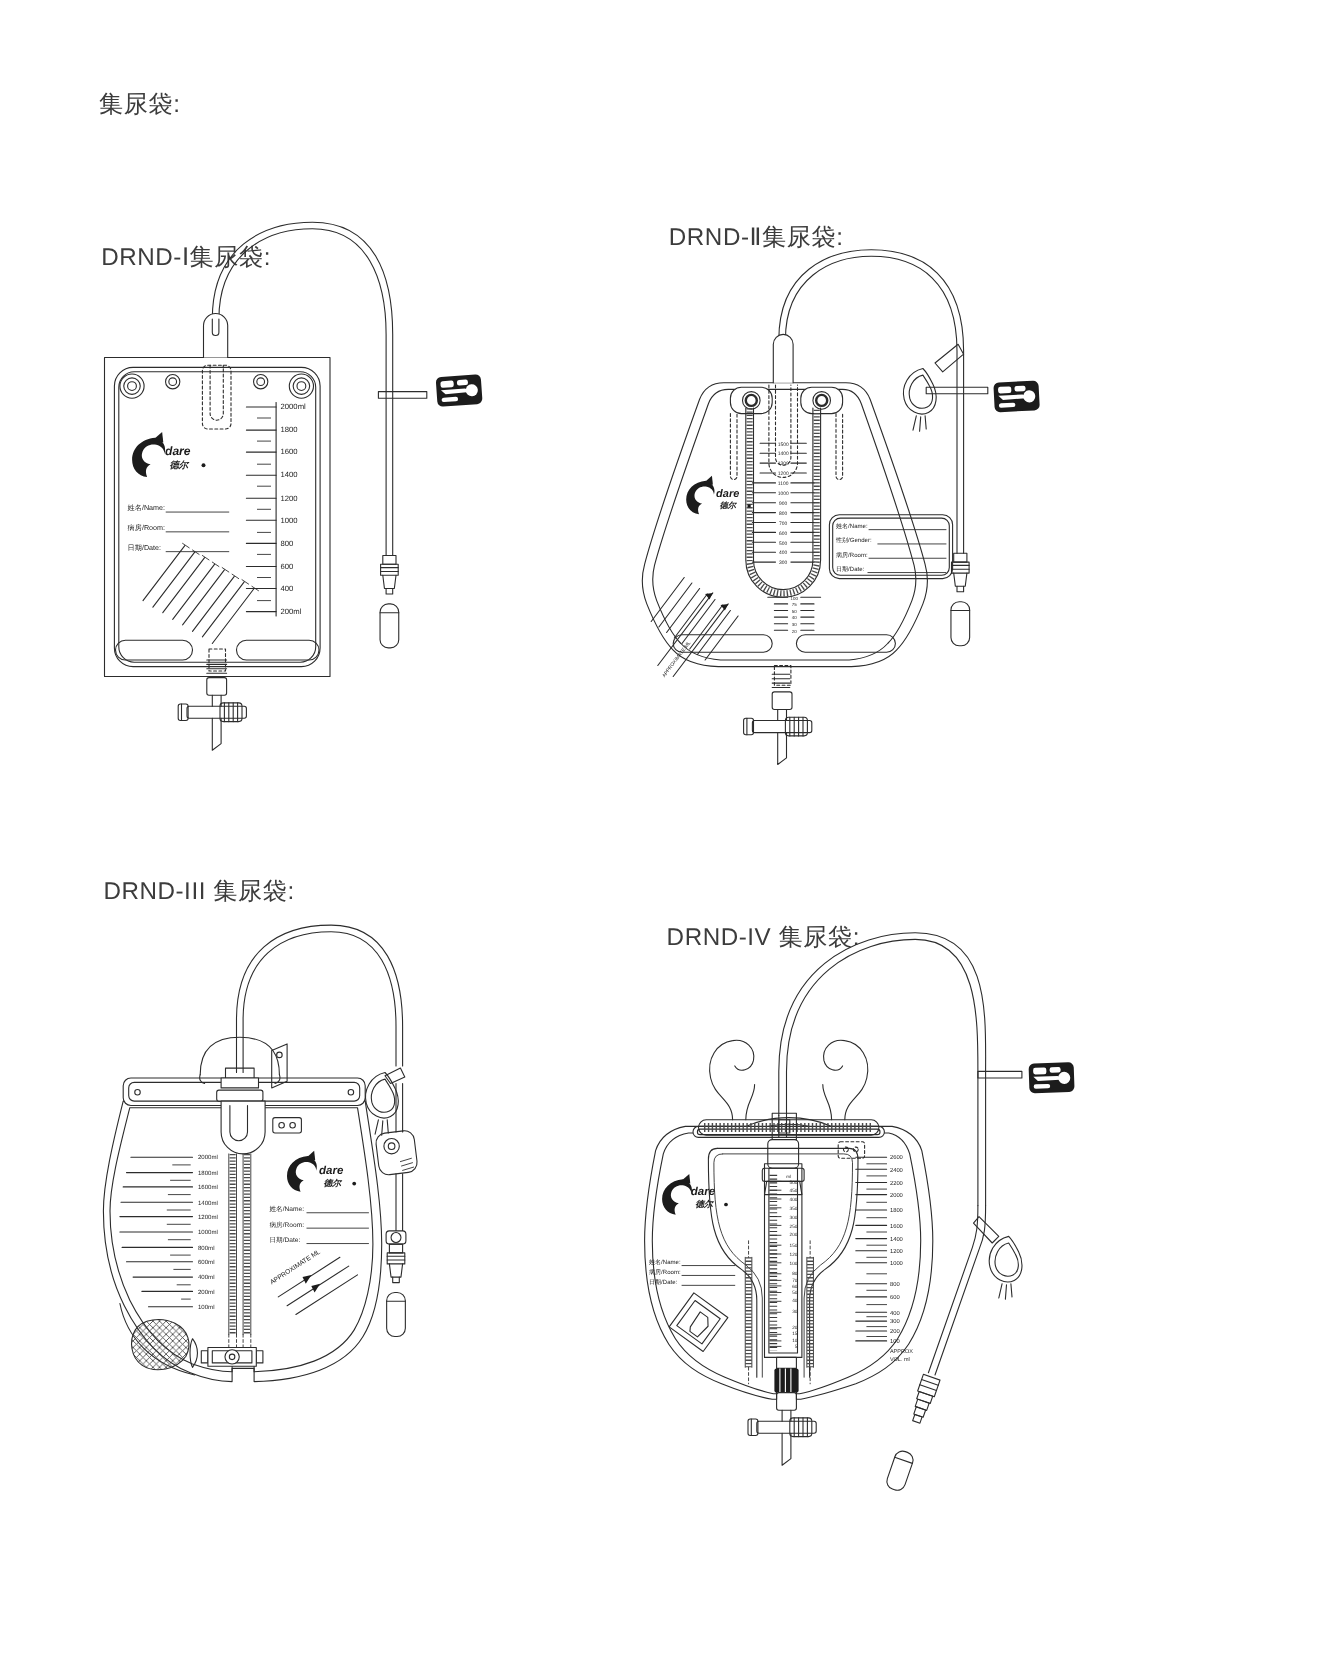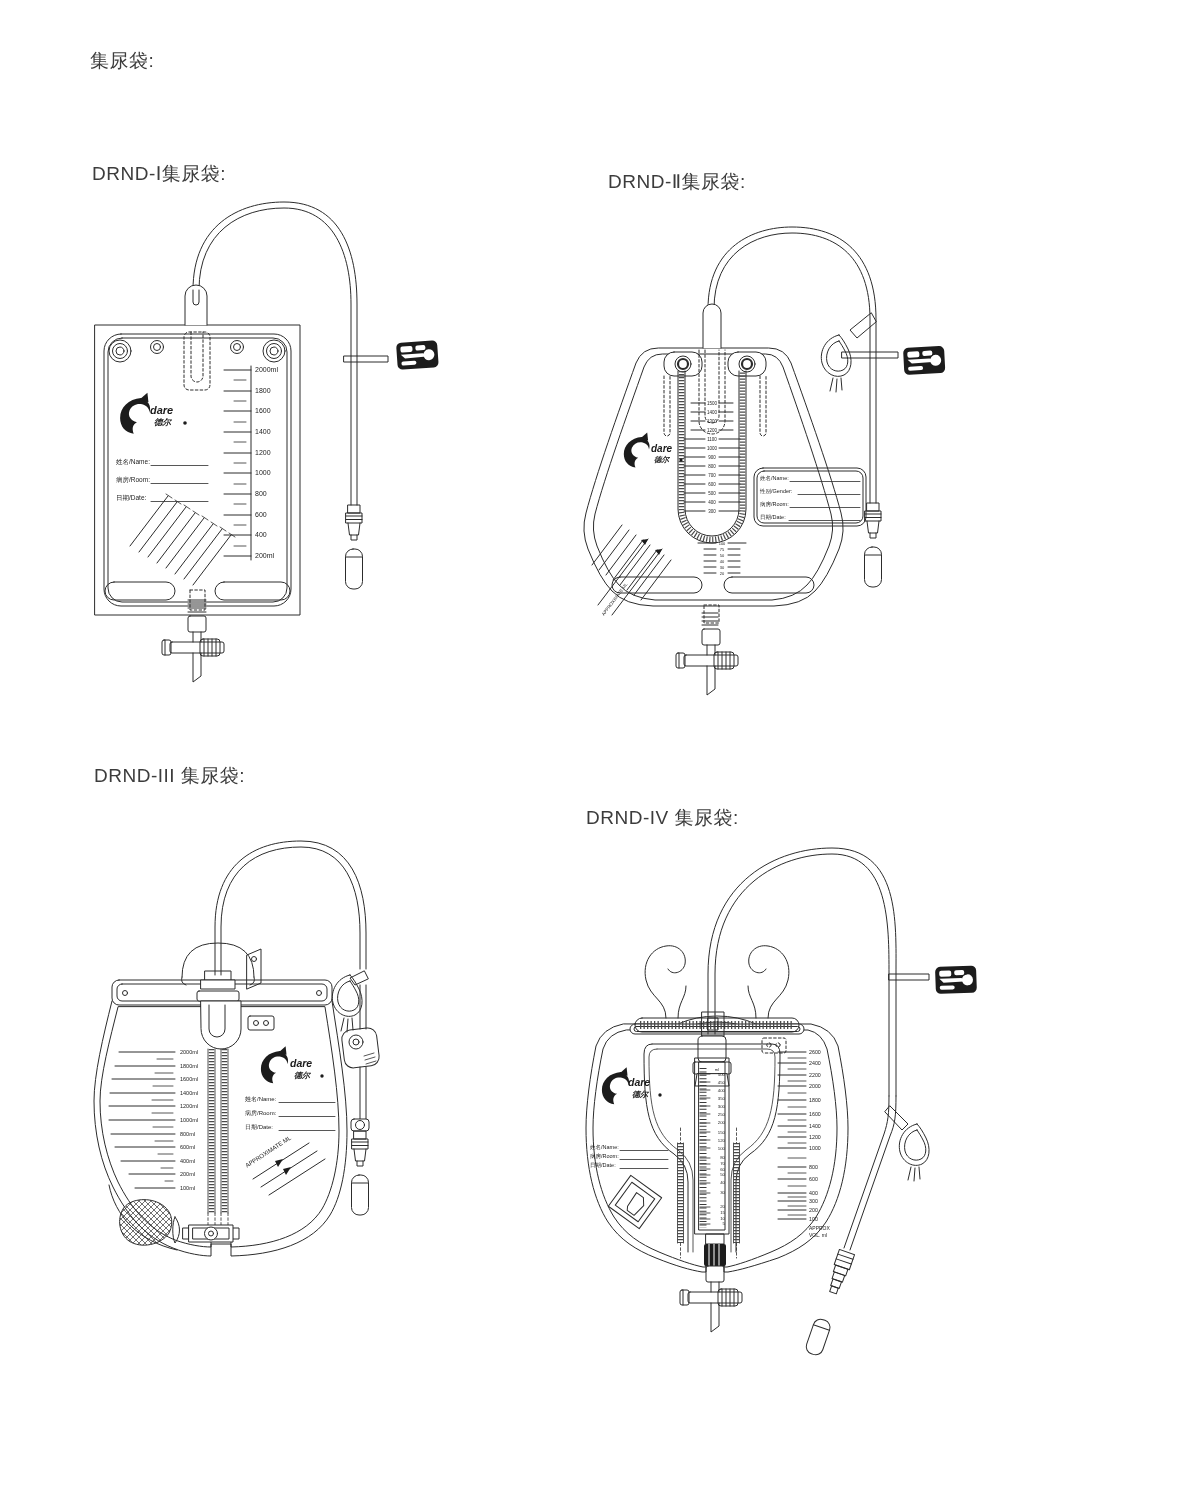--- a/index.html
+++ b/index.html
@@ -1,18 +1,18 @@
 <!DOCTYPE html>
 <html><head>
 <meta charset="utf-8">
 <style>
   html,body{margin:0;padding:0;}
   body{width:1200px;height:1512px;position:relative;background:#ffffff;
        font-family:"Liberation Sans",sans-serif;overflow:hidden;}
-  .lbl{position:absolute;font-size:19px;color:#3c3c3c;letter-spacing:.5px;white-space:nowrap;}
+  .lbl{position:absolute;font-size:22px;color:#3c3c3c;letter-spacing:.5px;white-space:nowrap;margin-top:32px;}
   svg{position:absolute;overflow:visible;}
   svg .d{fill:none;stroke:#2c2c2c;stroke-width:1;stroke-linecap:round;stroke-linejoin:round;}
   svg .thin{stroke-width:.8;}
   svg .dash{stroke-dasharray:2.6 2.2;}
   svg .braid{fill:none;stroke:#4a4a4a;stroke-width:5.5;stroke-dasharray:1.2 1.8;}
   svg .blk{fill:#1c1c1c;stroke:none;}
   svg text{fill:#1c1c1c;stroke:none;font-family:"Liberation Sans",sans-serif;}
   svg .it{font-style:italic;font-weight:bold;}
 </style>
 </head>
@@ -56,24 +56,24 @@
       <path d="M-8.5 52h17"></path>
     </g>
     <g id="logoBlob">
       <path class="blk" d="M22 0C10 1 2 9 2 19C2 27 7 33 15 34C13 29 14 25 18 23C12 22 9 17 11 12C13 7 18 5 23 6C27 7 30 10 30 14C32 8 29 2 22 0Z"></path>
       <path class="blk" d="M20 2L28 -5L29 4Z"></path>
     </g>
   </defs>
 </svg>
 
 <div class="lbl" style="left:90px;top:48px">集尿袋:</div>
-<div class="lbl" style="left:92px;top:161px">DRND-Ⅰ集尿袋:</div>
+<div class="lbl" style="left:92px;top:187px">DRND-Ⅰ集尿袋:</div>
 <div class="lbl" style="left:608px;top:169px">DRND-Ⅱ集尿袋:</div>
 <div class="lbl" style="left:94px;top:763px">DRND-III 集尿袋:</div>
-<div class="lbl" style="left:586px;top:805px">DRND-IV 集尿袋:</div>
+<div class="lbl" style="left:606px;top:805px">DRND-IV 集尿袋:</div>
 
 <svg style="left:88px;top:192px" width="370" height="510" viewBox="0 0 370 510">
   <g class="d">
     <rect x="7" y="133" width="205" height="290"></rect>
     <rect x="16" y="142" width="187" height="272" rx="17"></rect>
     <rect x="20" y="146" width="179" height="264" rx="14"></rect>
     <rect x="17" y="390" width="70" height="18" rx="9"></rect>
     <rect x="127" y="390" width="75" height="18" rx="9"></rect>
     <circle cx="32" cy="159" r="4"></circle>
       <circle cx="32" cy="159" r="7.5"></circle>

